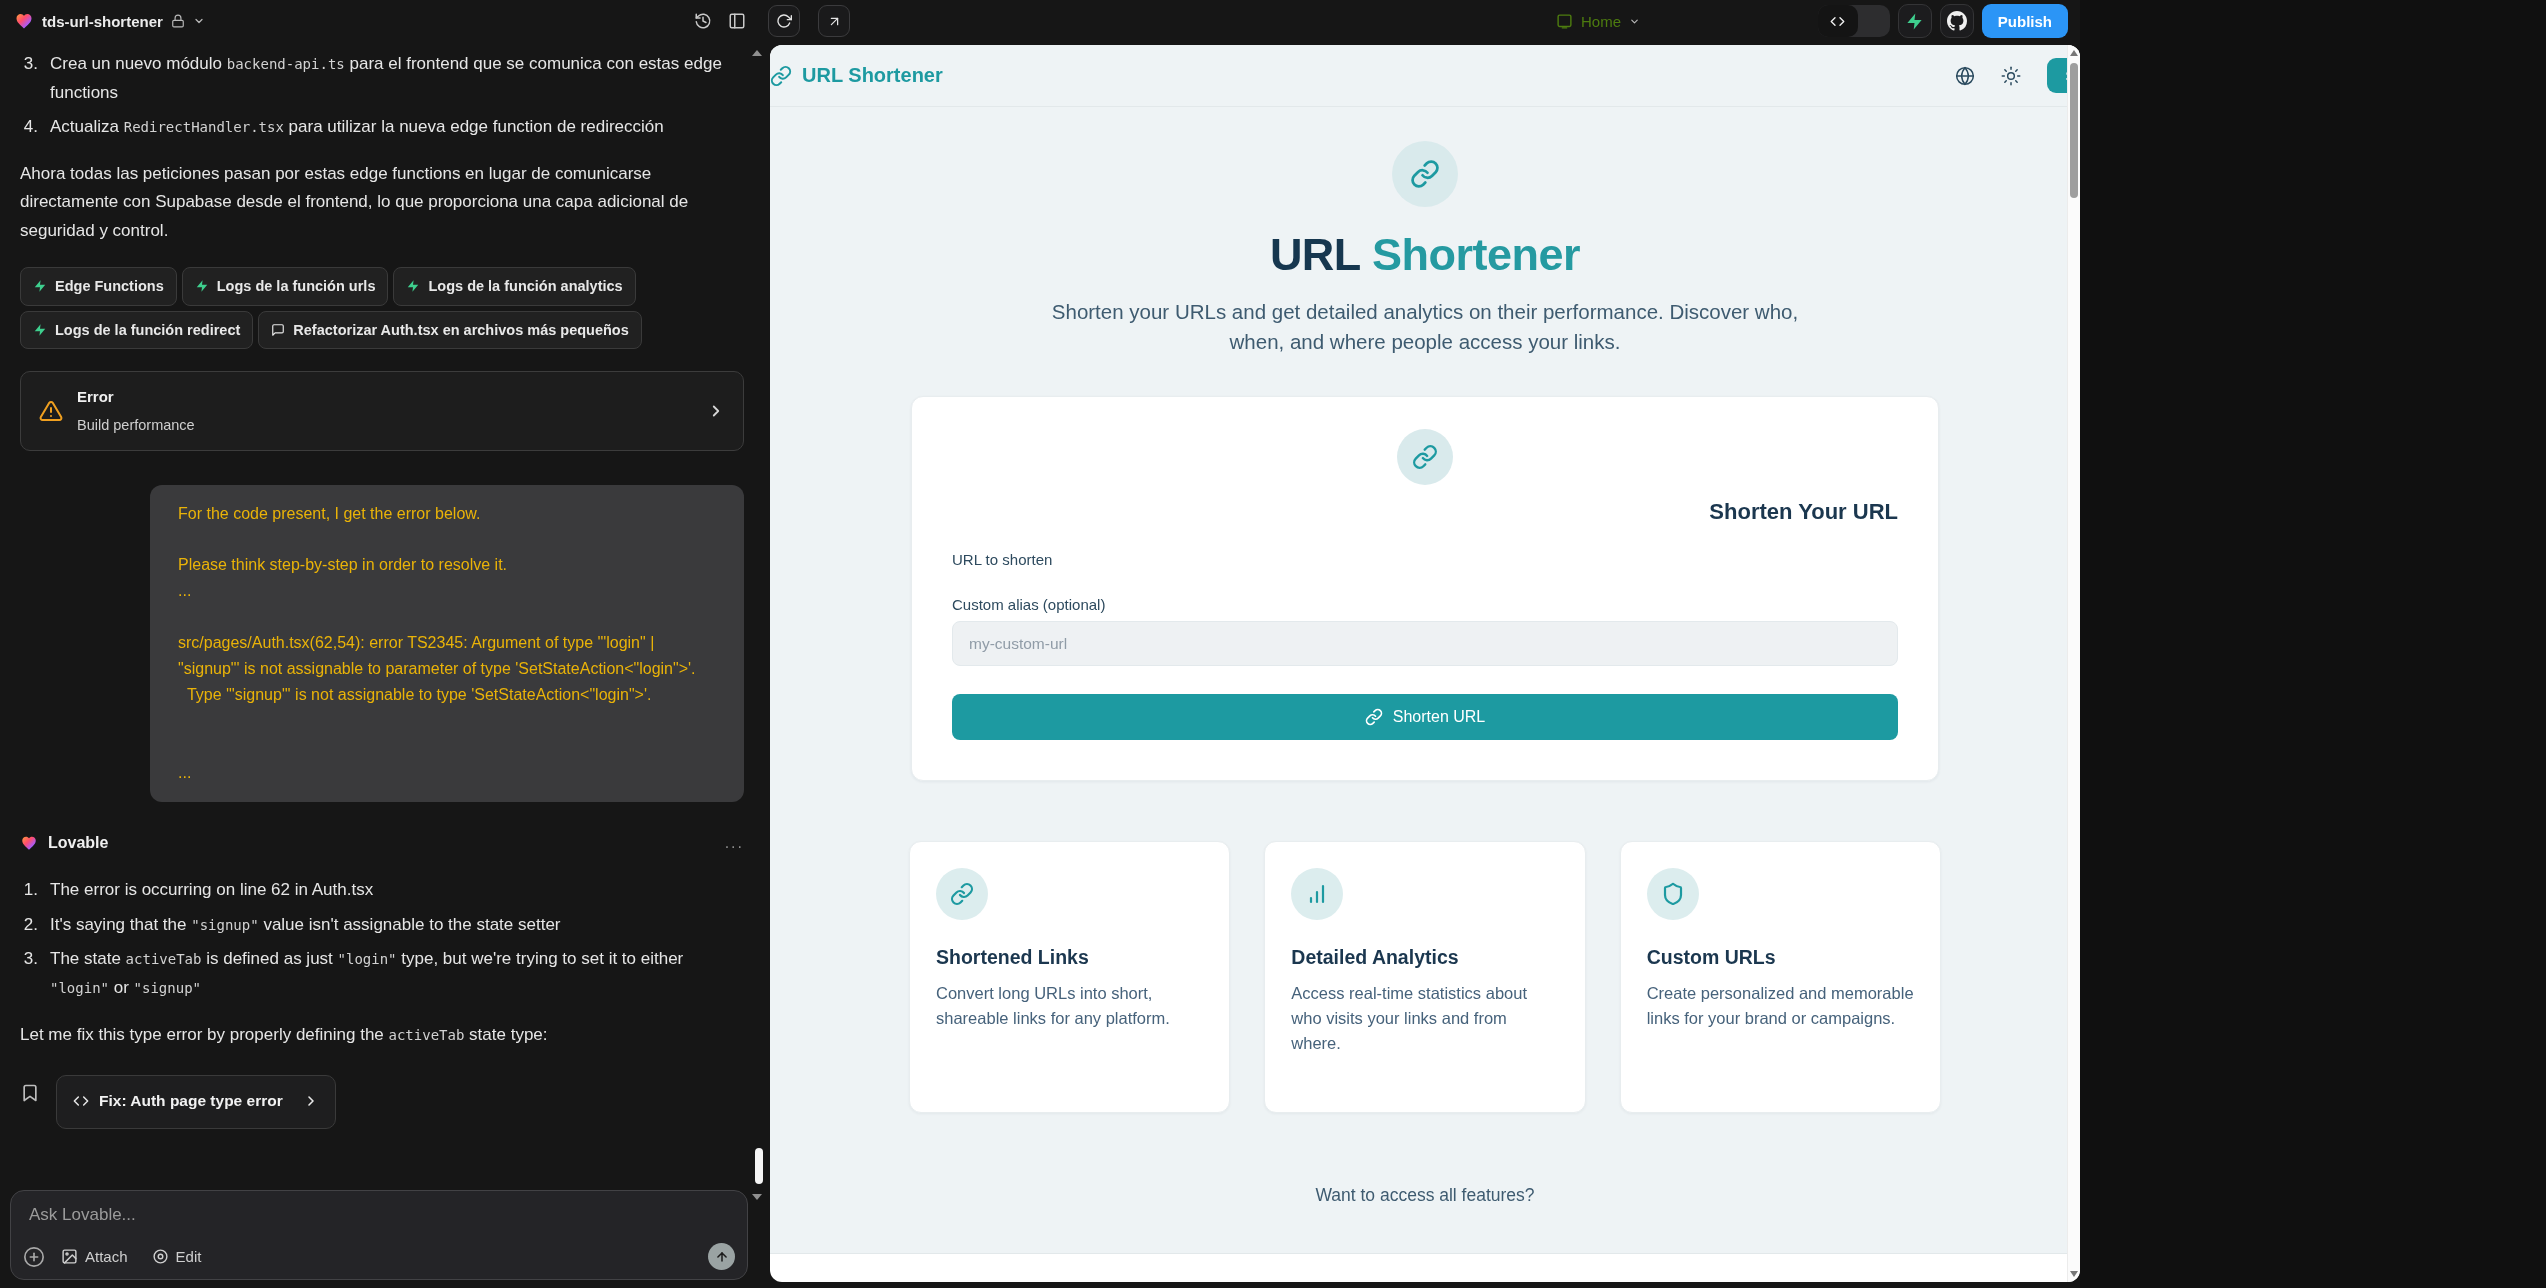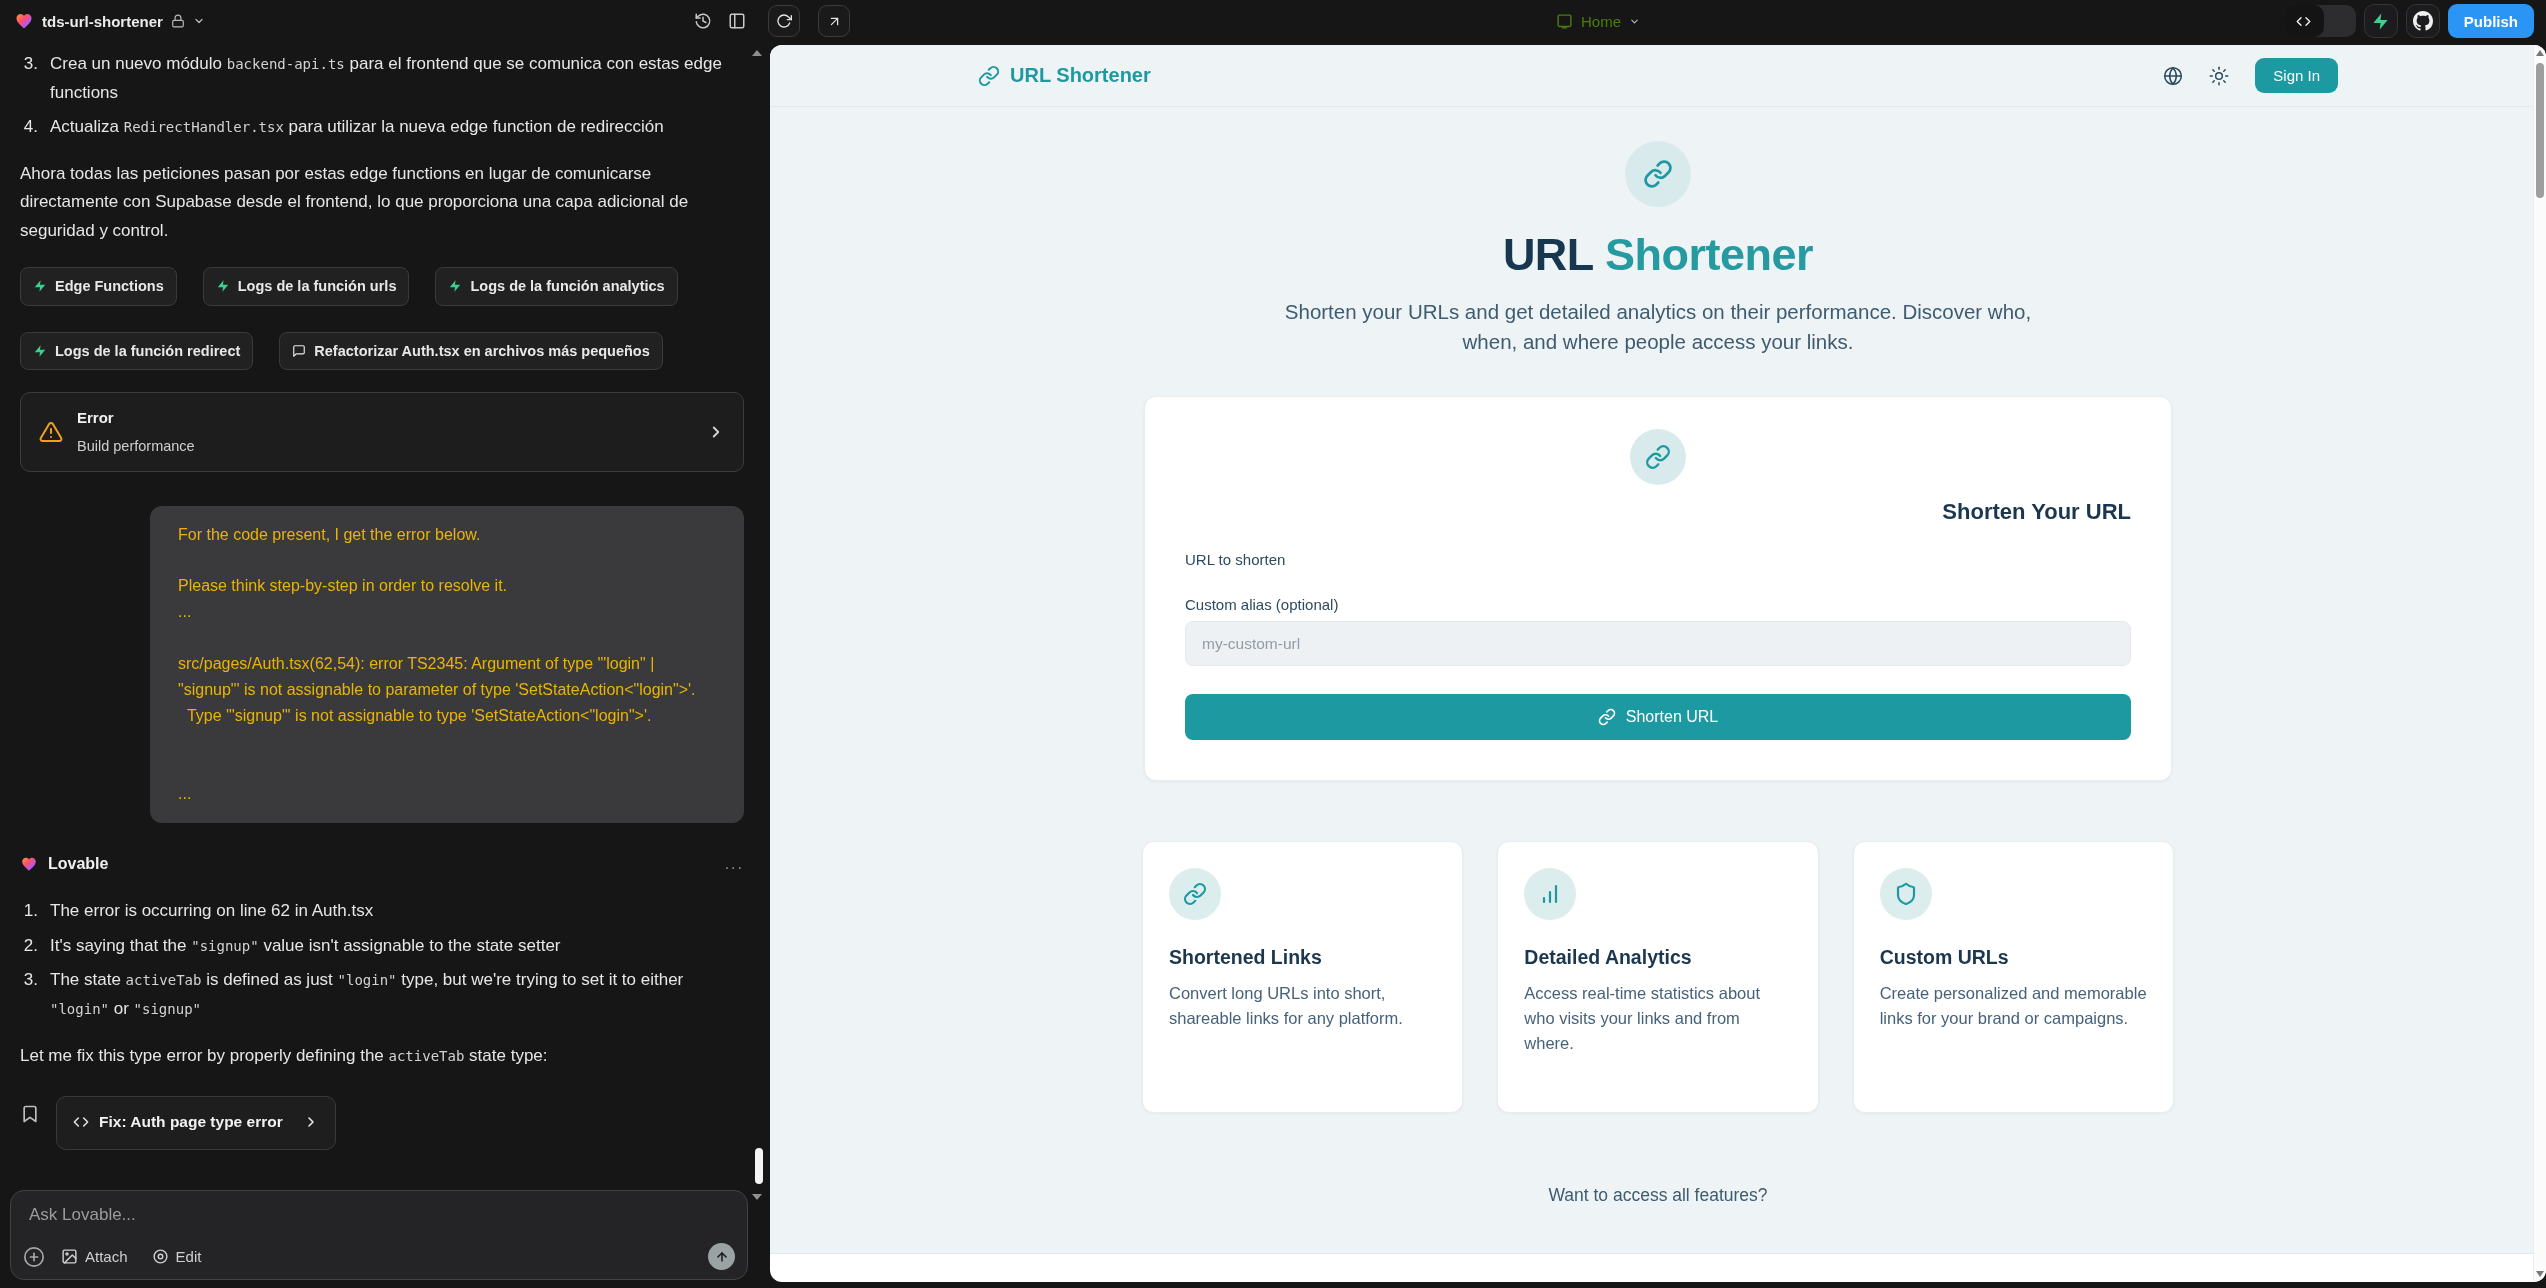--- a/index.html
+++ b/index.html
@@ -1,17 +1,17 @@
 <!DOCTYPE html>
 <html><head>
 <meta charset="utf-8">
 <style>
   html,body{margin:0;padding:0;background:#101010;}
   *{box-sizing:border-box;}
-  .app{position:relative;width:2546px;height:1288px;background:#161616;font-family:"Liberation Sans",sans-serif;overflow:hidden;}
+  .app{position:relative;width:2080px;height:1288px;background:#161616;font-family:"Liberation Sans",sans-serif;overflow:hidden;}
 
   
   .topbar{position:absolute;top:0;left:0;right:0;height:42px;}
   .tb-left{position:absolute;left:14px;top:0;height:42px;display:flex;align-items:center;gap:8px;}
   .tb-name{font-size:15px;font-weight:700;color:#ececec;}
   .tb-mid-icons{position:absolute;left:694px;top:0;height:42px;display:flex;align-items:center;gap:16px;color:#c9c9c9;}
   .tb-sq{width:32px;height:32px;border:1px solid #3b3b3d;border-radius:9px;display:flex;align-items:center;justify-content:center;color:#e3e3e3;background:#1a1a1b;}
   .tb-home{position:absolute;left:1556px;top:0;height:42px;display:flex;align-items:center;gap:8px;color:#4d7c0f;font-size:15px;}
   .tb-right{position:absolute;right:12px;top:0;height:42px;display:flex;align-items:center;gap:8px;}
   .toggle-pill{width:72px;height:32px;border-radius:10px;background:#2d2d2f;display:flex;align-items:center;}
@@ -19,21 +19,21 @@
   .sq-btn{width:34px;height:34px;border:1px solid #343436;border-radius:10px;background:#1c1c1e;display:flex;align-items:center;justify-content:center;}
   .publish-btn{height:34px;padding:0 16px;border-radius:9px;background:#2b95f6;color:#fff;font-size:15px;font-weight:700;display:flex;align-items:center;}
 
   
   .chat{position:absolute;top:42px;left:0;width:770px;bottom:0;}
   .chat-scroll{position:absolute;top:0;left:0;right:0;bottom:104px;padding:8px 26px 0 20px;font-size:17px;color:#e6e6e6;overflow:hidden;line-height:1.68;}
   .num-row{display:flex;gap:12px;margin-bottom:6px;}
   .num{flex:0 0 18px;text-align:right;}
   code.inl{font-family:"DejaVu Sans Mono",monospace;font-size:14px;color:#d2d2d2;}
   .para{margin-top:18px;}
-  .chips{display:flex;flex-wrap:wrap;gap:26px;margin-top:22px;}
+  .chips{display:flex;flex-wrap:wrap;gap:5px;margin-top:22px;}
   .chip{display:inline-flex;align-items:center;gap:8px;background:#212121;border:1px solid #3a3a3a;border-radius:8px;padding:6px 12px;font-size:14.5px;font-weight:700;color:#e8e8e8;}
   .chip svg{flex:0 0 auto;}
   .error-card{margin-top:22px;border:1px solid #3c3c3c;background:#1d1d1d;border-radius:10px;padding:12px 18px;display:flex;align-items:center;gap:14px;}
   .error-title{font-size:15px;font-weight:700;color:#f0f0f0;}
   .error-sub{font-size:14.5px;color:#cfcfcf;margin-top:4px;}
   .error-chev{margin-left:auto;color:#d5d5d5;}
   .user-card{margin:34px 0 15px 130px;background:#3a3a3c;border-radius:12px;padding:16px 28px;font-size:16px;line-height:1.62;white-space:pre-wrap;color:#eab308;}
   .lov-head{margin-top:28px;display:flex;align-items:center;gap:10px;}
   .lov-name{font-size:16px;font-weight:700;color:#f0f0f0;}
   .lov-menu{margin-left:auto;color:#8f8f8f;font-size:16px;letter-spacing:2px;}

